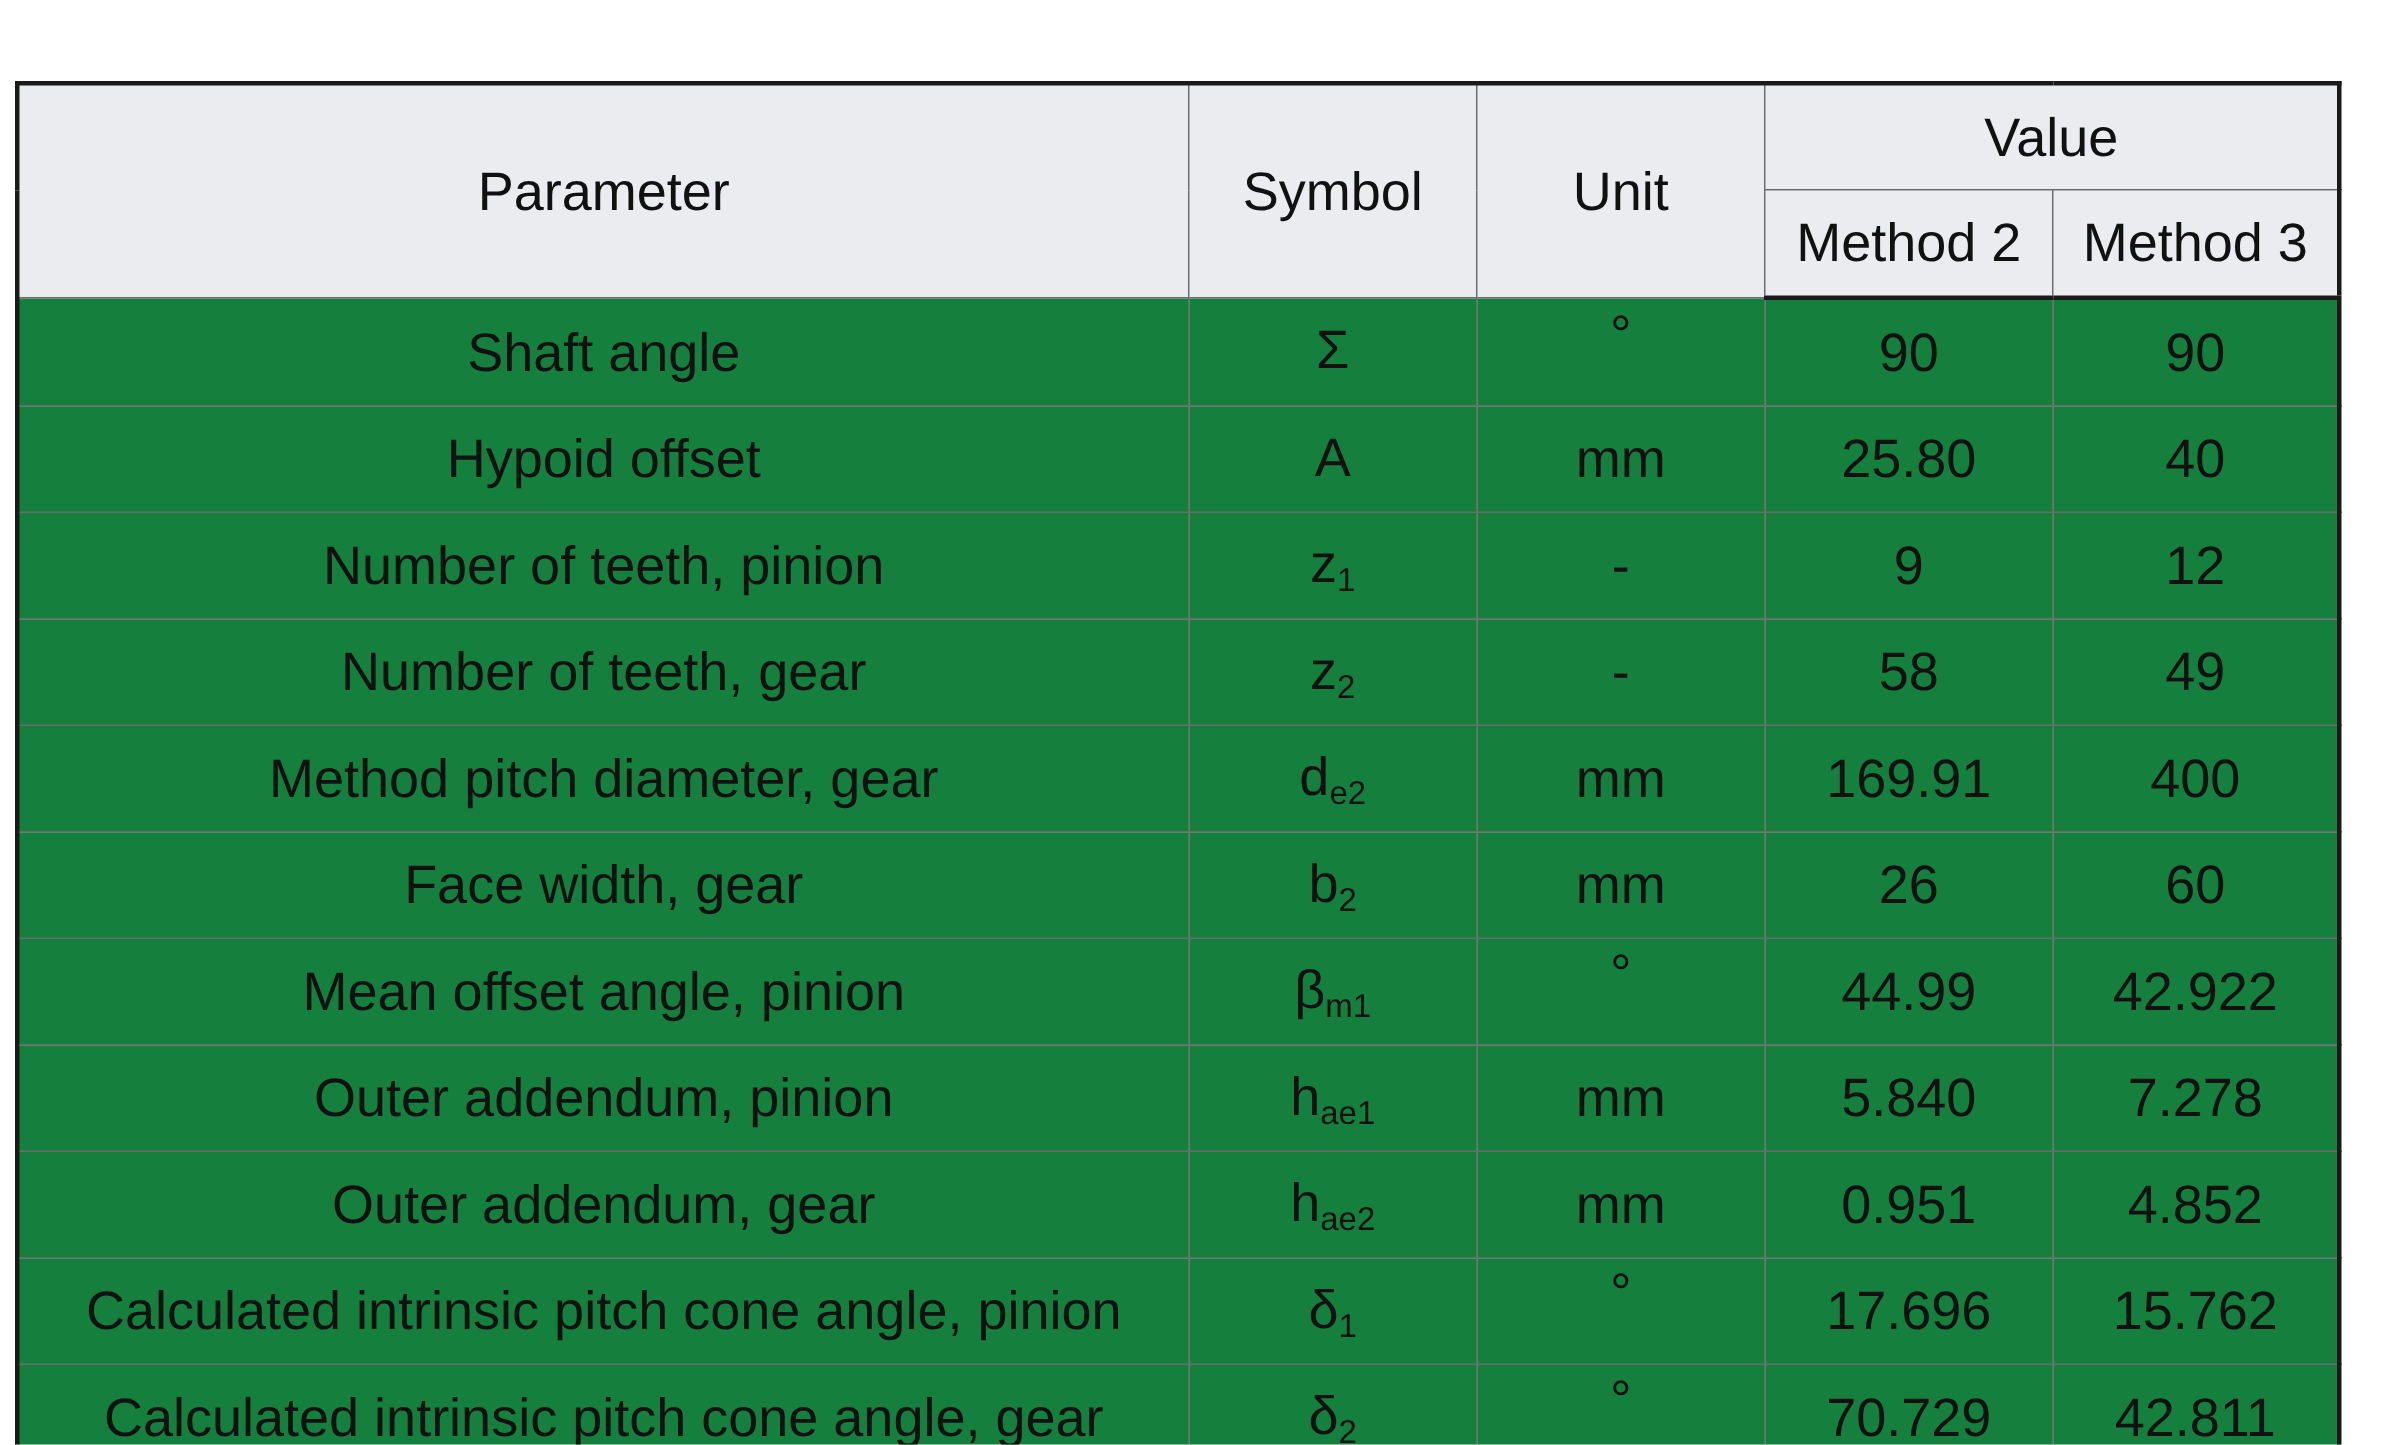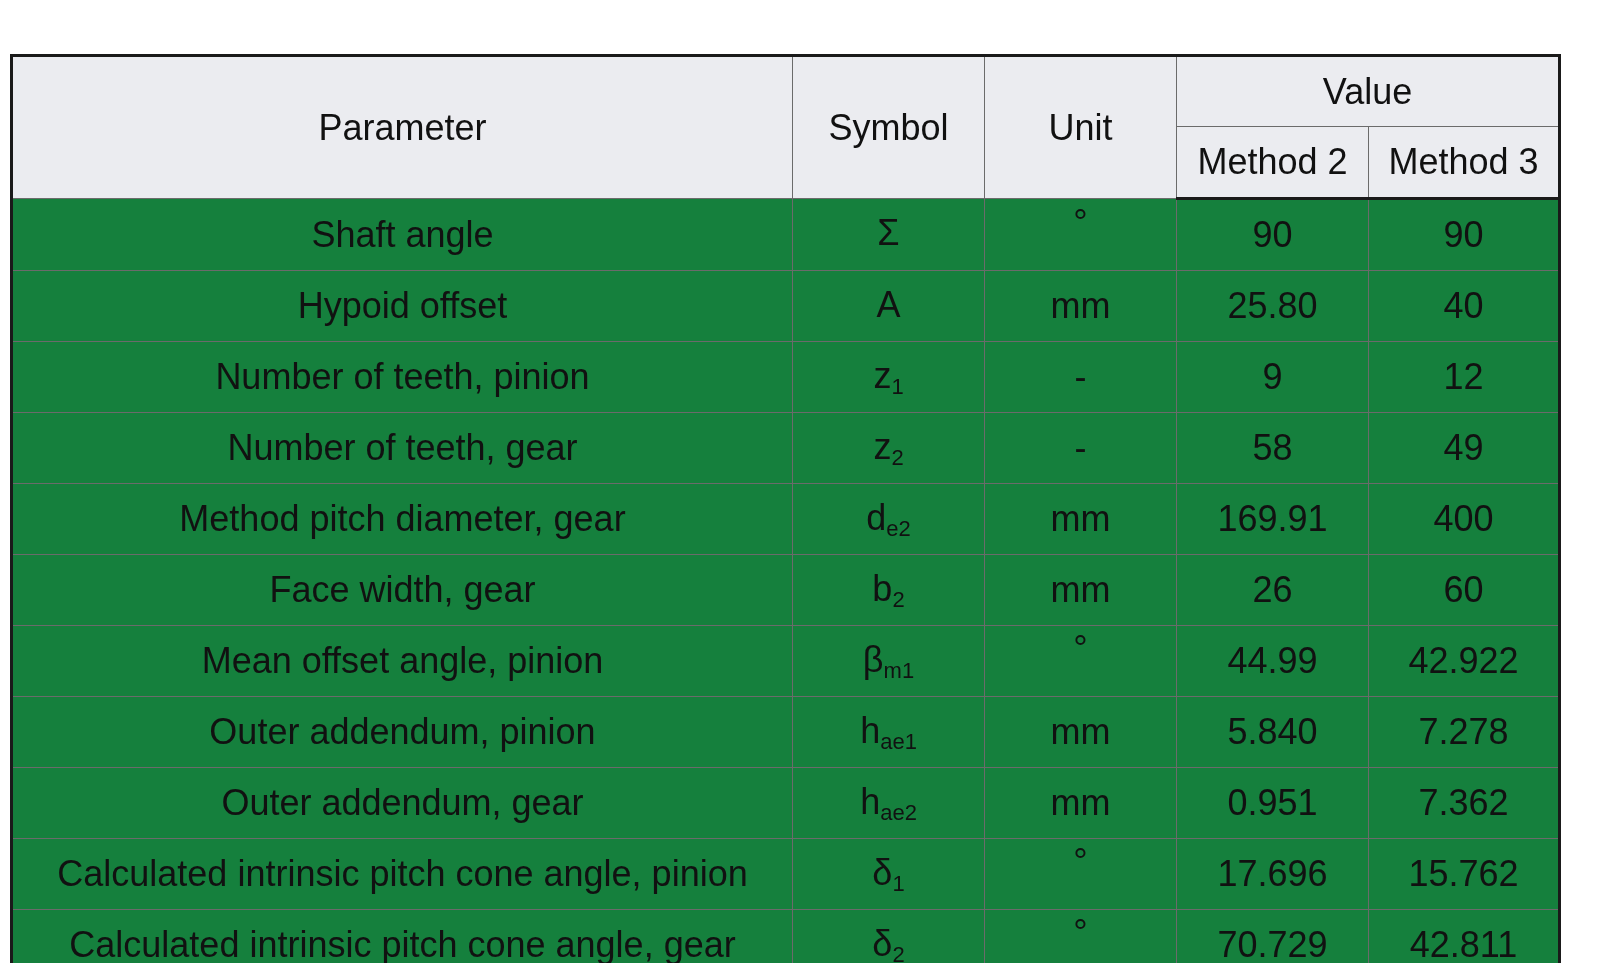--- a/index.html
+++ b/index.html
@@ -110,21 +110,21 @@
       <td><span class="sym-base">h</span><span class="sym-sub">ae1</span></td>
       <td><span>mm</span></td>
       <td>5.840</td>
       <td>7.278</td>
     </tr>
     <tr>
       <td>Outer addendum, gear</td>
       <td><span class="sym-base">h</span><span class="sym-sub">ae2</span></td>
       <td><span>mm</span></td>
       <td>0.951</td>
-      <td>7.362</td>
+      <td>4.852</td>
     </tr>
     <tr>
       <td>Calculated intrinsic pitch cone angle, pinion</td>
       <td><span class="sym-base">δ</span><span class="sym-sub">1</span></td>
       <td><span class="deg">°</span></td>
       <td>17.696</td>
       <td>15.762</td>
     </tr>
     <tr>
       <td>Calculated intrinsic pitch cone angle, gear</td>

